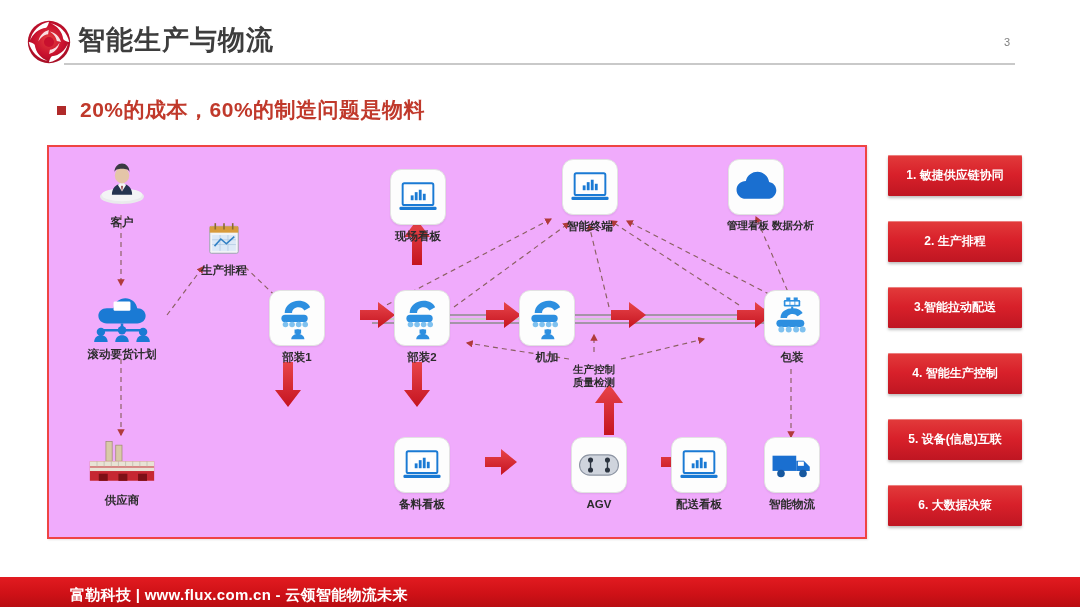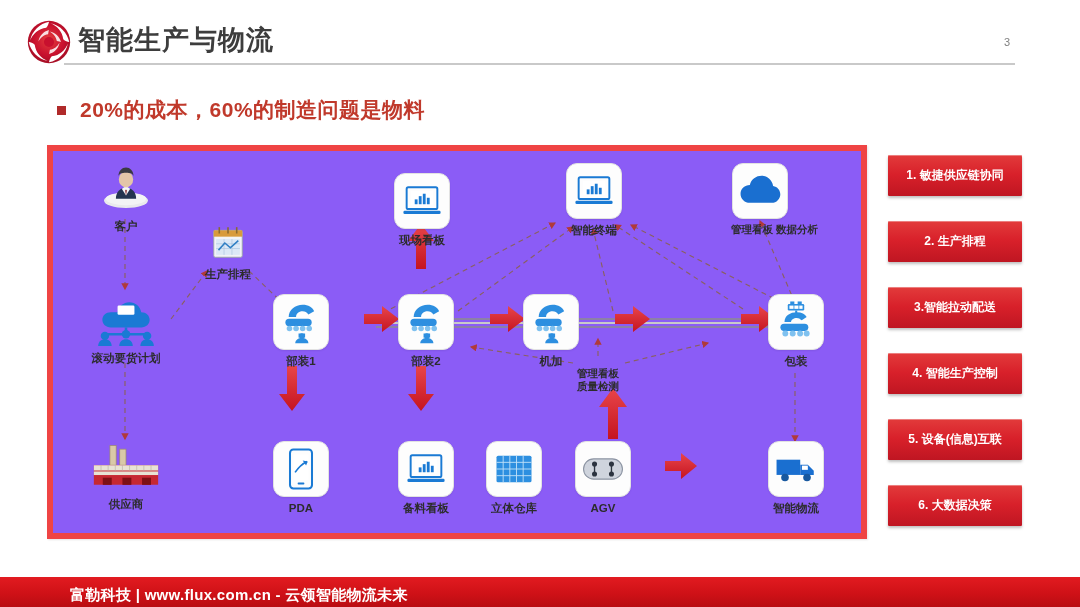--- a/index.html
+++ b/index.html
@@ -32,21 +32,21 @@
   #bullet-row { position:absolute; left:57px; top:96px; display:flex; align-items:center; }
   #bullet-square { width:9px; height:9px; background:#b02a2a; margin-right:14px; }
   #bullet-text {
     font-size:21px; font-weight:bold; color:#c0392b;
     letter-spacing:0.5px; white-space:nowrap;
   }
 
   
   #diagram-panel {
     position:absolute; left:47px; top:145px; width:820px; height:394px;
-    background:#8b5cf6; border:6px solid #ef4444;
+    background:#f0abfc; border:2px solid #ef4444;
     box-shadow: 1px 1px 2px rgba(0,0,0,0.10);
   }
   #diagram-svg { position:absolute; left:0; top:0; width:820px; height:394px; }
 
   
   .node { position:absolute; text-align:center; }
   .node .iconbox {
     width:56px; height:56px; margin:0 auto;
     background:#fdfdfd; border:1px solid #e2e2e2; border-radius:11px;
     box-shadow:0 1px 2px rgba(0,0,0,0.07);
@@ -408,103 +408,90 @@
           <circle cx="15" cy="42" r="3.6"></circle>
             <circle cx="24" cy="42" r="3.6"></circle>
           <circle cx="33" cy="42" r="3.6"></circle>
             <circle cx="41" cy="42" r="3.6"></circle>
         </g>
       </svg>
     </div>
     <div class="caption">包装</div>
   </div>
 
-  <div class="node" style="left:219px; top:290px; width:58px;">
-    <div class="iconbox">
-      <svg viewBox="0 0 40 52" width="34" height="44">
-        <rect x="7" y="3" width="26" height="46" rx="4" fill="none" stroke="#1a7ad4" stroke-width="2.4"></rect>
-        <rect x="11" y="9" width="18" height="30" fill="#ffffff"></rect>
-        <path d="M13 30 c4-6 8-10 14-13" stroke="#1a7ad4" stroke-width="2" fill="none"></path>
-        <path d="M22 16 l6 1 -2 5z" fill="#1a7ad4"></path>
-        <rect x="16" y="42" width="8" height="2.2" rx="1" fill="#1a7ad4"></rect>
-      </svg>
-    </div>
-    <div class="caption">PDA</div>
-  </div>
 
   <div class="node" style="left:344px; top:290px; width:58px;">
     <div class="iconbox">
       <svg viewBox="0 0 52 52" width="42" height="42">
         <rect x="7" y="9" width="38" height="27" rx="2" fill="none" stroke="#1a7ad4" stroke-width="2.4"></rect>
         <rect x="12" y="14" width="28" height="17" fill="#ffffff"></rect>
         <g fill="#1a7ad4">
           <rect x="17" y="24" width="3.5" height="6"></rect>
             <rect x="22" y="20" width="3.5" height="10"></rect>
           <rect x="27" y="17" width="3.5" height="13"></rect>
             <rect x="32" y="22" width="3.5" height="8"></rect>
         </g>
         <rect x="3" y="38" width="46" height="4" rx="1.6" fill="#1a7ad4"></rect>
       </svg>
     </div>
     <div class="caption">备料看板</div>
   </div>
 
-  <div class="node" style="left:432px; top:290px; width:58px;">
-    <div class="iconbox">
-      <svg viewBox="0 0 48 40" width="40" height="34">
-        <rect x="3" y="4" width="42" height="32" rx="2" fill="#2d8fe0"></rect>
-        <g stroke="#bfe0f7" stroke-width="1.1">
-          <line x1="3" y1="12" x2="45" y2="12"></line>
-            <line x1="3" y1="20" x2="45" y2="20"></line>
-            <line x1="3" y1="28" x2="45" y2="28"></line>
-          <line x1="11" y1="4" x2="11" y2="36"></line>
-            <line x1="19" y1="4" x2="19" y2="36"></line>
-          <line x1="27" y1="4" x2="27" y2="36"></line>
-            <line x1="35" y1="4" x2="35" y2="36"></line>
-        </g>
-      </svg>
-    </div>
-    <div class="caption">立体仓库</div>
-  </div>
 
   <div class="node" style="left:521px; top:290px; width:58px;">
     <div class="iconbox">
       <svg viewBox="0 0 52 32" width="44" height="28">
         <rect x="3" y="4" width="46" height="24" rx="12" fill="#cfd4dd" stroke="#8d95a3" stroke-width="1.3"></rect>
         <g stroke="#2c3440" stroke-width="1.6" fill="#2c3440">
           <line x1="16" y1="10" x2="16" y2="22"></line>
             <circle cx="16" cy="10" r="2.2"></circle>
             <circle cx="16" cy="22" r="2.2"></circle>
           <line x1="36" y1="10" x2="36" y2="22"></line>
             <circle cx="36" cy="10" r="2.2"></circle>
             <circle cx="36" cy="22" r="2.2"></circle>
         </g>
       </svg>
     </div>
     <div class="caption">AGV</div>
   </div>
 
+  <div class="node" style="left:621px; top:290px; width:58px;">
+    <div class="iconbox">
+      <svg viewBox="0 0 52 52" width="42" height="42">
+        <rect x="7" y="9" width="38" height="27" rx="2" fill="none" stroke="#1a7ad4" stroke-width="2.4"></rect>
+        <rect x="12" y="14" width="28" height="17" fill="#ffffff"></rect>
+        <g fill="#1a7ad4">
+          <rect x="17" y="24" width="3.5" height="6"></rect>
+            <rect x="22" y="20" width="3.5" height="10"></rect>
+          <rect x="27" y="17" width="3.5" height="13"></rect>
+            <rect x="32" y="22" width="3.5" height="8"></rect>
+        </g>
+        <rect x="3" y="38" width="46" height="4" rx="1.6" fill="#1a7ad4"></rect>
+      </svg>
+    </div>
+    <div class="caption">配送看板</div>
+  </div>
 
   <div class="node" style="left:714px; top:290px; width:58px;">
     <div class="iconbox">
       <svg viewBox="0 0 52 34" width="44" height="30">
         <path d="M3 6h28v18H3z" fill="#1a6fd0"></path>
         <path d="M31 12h9l7 7v5H31z" fill="#1a6fd0"></path>
         <rect x="33" y="13" width="7" height="5" fill="#ffffff"></rect>
         <g fill="#17589f">
             <circle cx="13" cy="27" r="4.5"></circle>
             <circle cx="39" cy="27" r="4.5"></circle>
           </g>
       </svg>
     </div>
     <div class="caption">智能物流</div>
   </div>
 
   <div class="freelabel" style="left:495px; top:216px; width:100px;">
-    <div>管理看板</div>
+    <div>生产控制</div>
     <div>质量检测</div>
   </div>
 
 </div>
 
 <div id="right-rail">
   <div class="rail-btn">
     <span>1. 敏捷供应链协同</span>
   </div>
   <div class="rail-btn">

